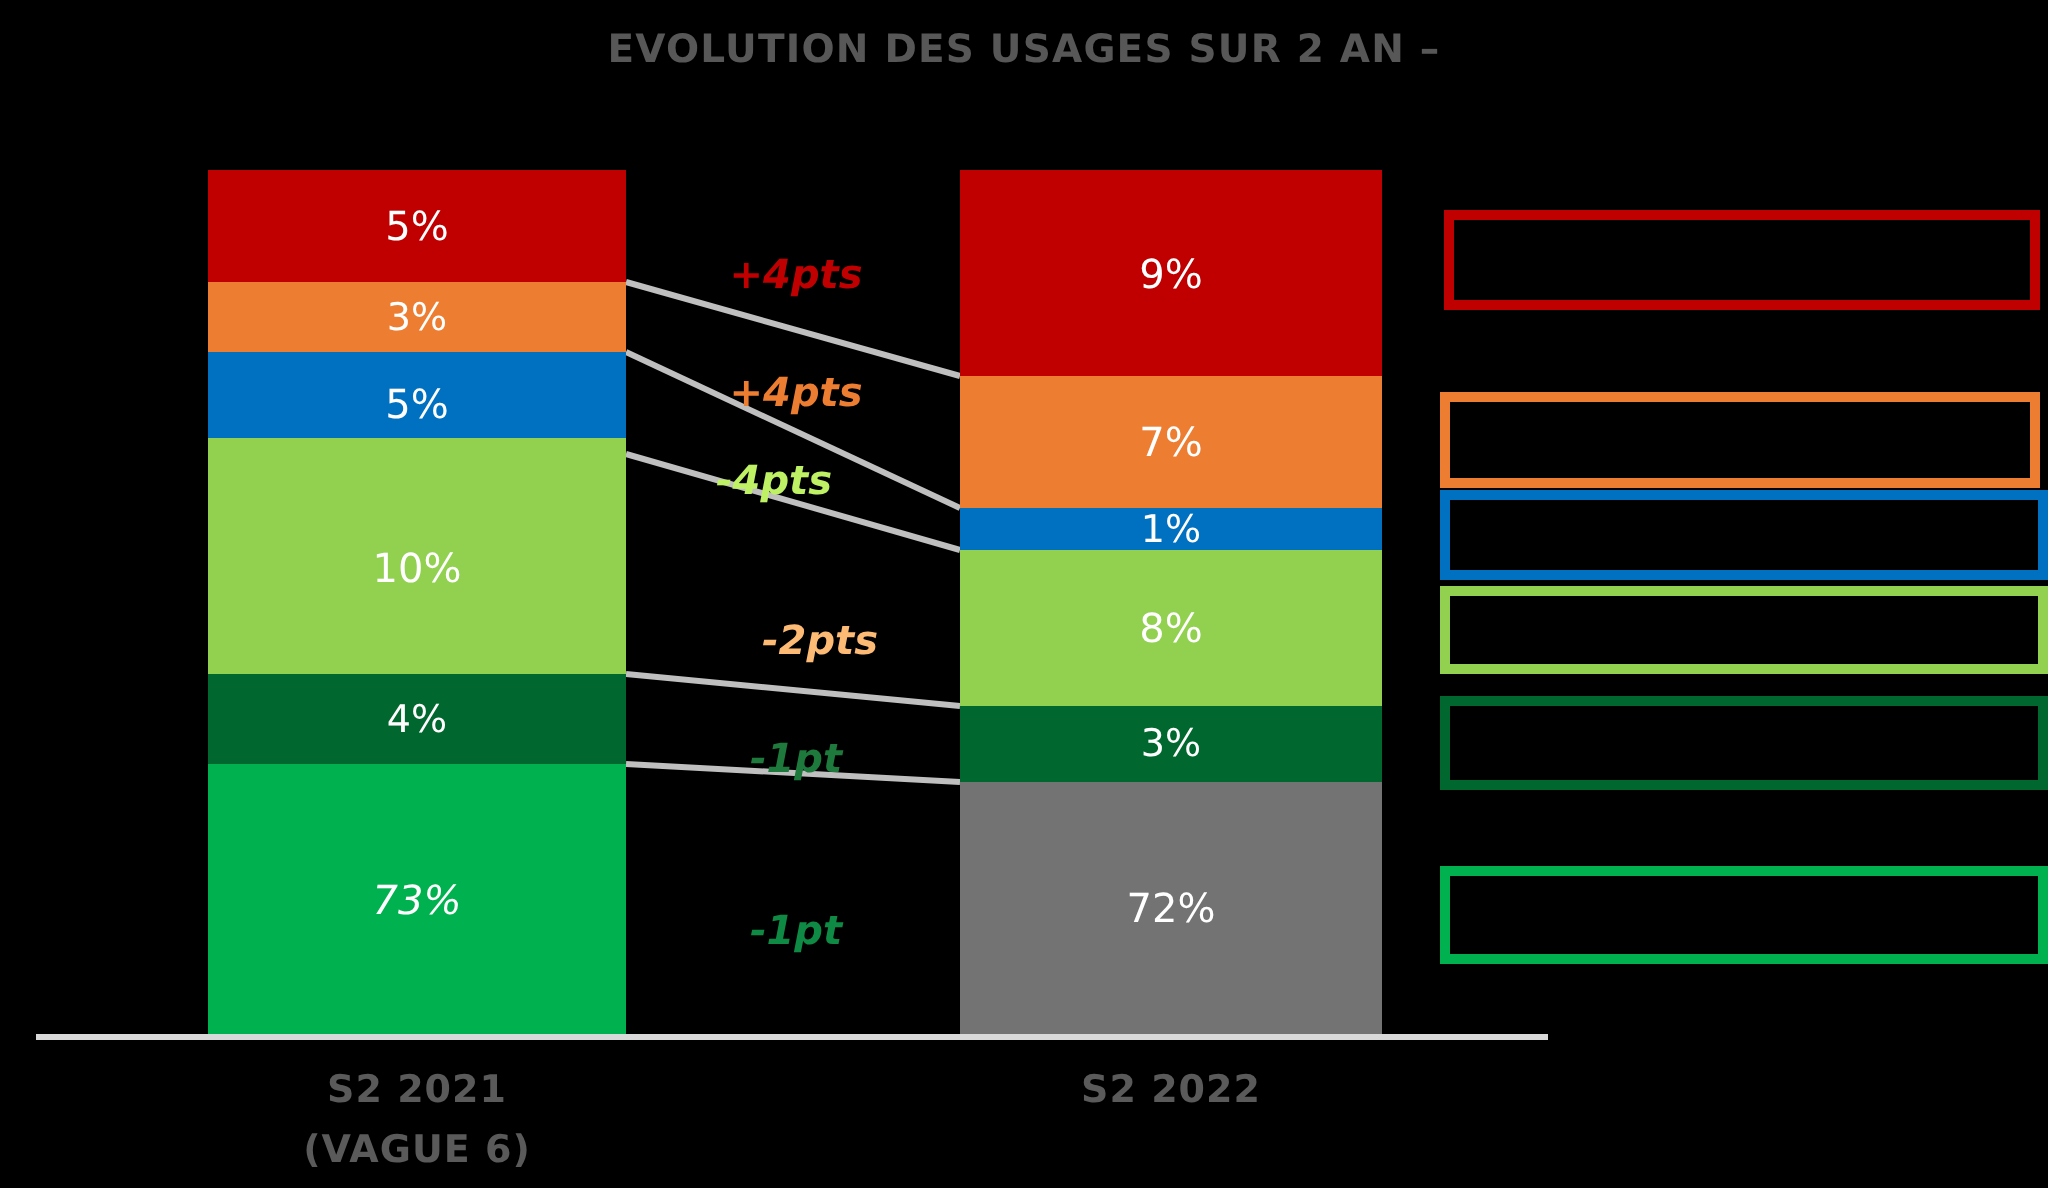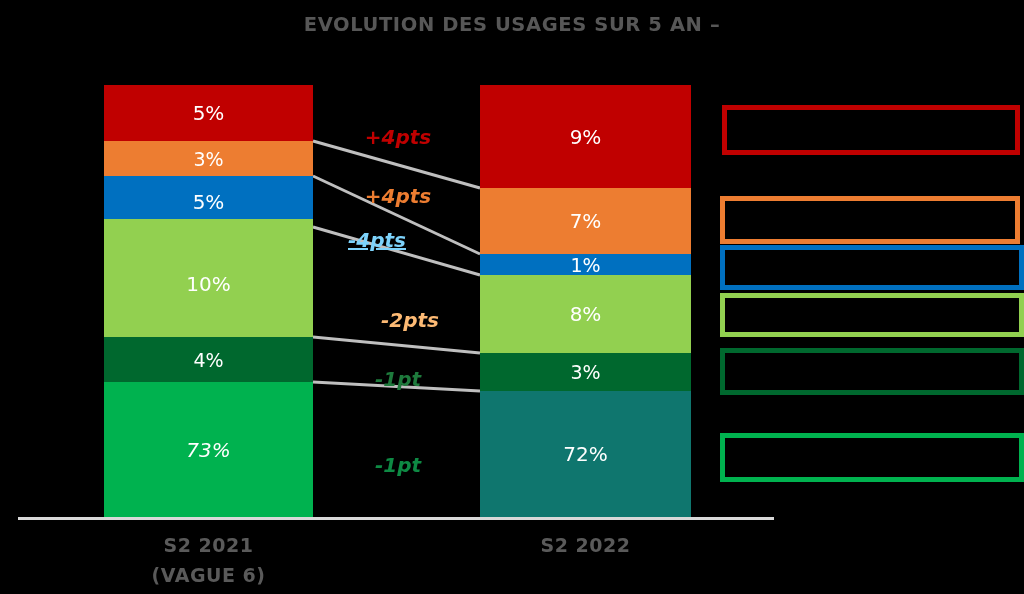--- a/index.html
+++ b/index.html
@@ -63,21 +63,21 @@
     position:absolute;left:10px;top:50%;transform:translateY(-50%);
     color:#000;font-size:14px;white-space:nowrap;
   }
 </style>
 </head>
 <body>
 
 <div id="chart-root">
 
   <div class="title">
-    <span>EVOLUTION DES USAGES SUR 5 AN –</span>
+    <span>EVOLUTION DES USAGES SUR 2 AN –</span>
   </div>
 
   <div class="plot">
 
     <svg class="ribbons" viewBox="0 0 1024 594" width="1024" height="594">
 
       <polyline points="313,141 480,188" fill="none" stroke="#BFBFBF" stroke-width="3"></polyline>
 
       <polyline points="313,176 480,254" fill="none" stroke="#BFBFBF" stroke-width="3"></polyline>
 
@@ -118,28 +118,28 @@
       </div>
       <div class="seg small" style="top:169px;height:21px;background:#0070C0;">
         <span>1%</span>
       </div>
       <div class="seg" style="top:190px;height:78px;background:#92D050;">
         <span>8%</span>
       </div>
       <div class="seg small" style="top:268px;height:38px;background:#00682E;">
         <span>3%</span>
       </div>
-      <div class="seg" style="top:306px;height:126px;background:#0f766e;text-align:center;">
+      <div class="seg" style="top:306px;height:126px;background:#737373;text-align:center;">
         <span>72%</span>
       </div>
     </div>
 
     <div class="delta" style="left:333px;top:113px;width:130px;color:#C00000;">+4pts</div>
     <div class="delta" style="left:333px;top:172px;width:130px;color:#ED7D31;">+4pts</div>
-    <div class="delta" style="left:312px;top:216px;width:130px;color:#7dd3fc;text-decoration:underline;">-4pts</div>
+    <div class="delta" style="left:322px;top:216px;width:130px;color:#bef264;">-4pts</div>
     <div class="delta" style="left:345px;top:296px;width:130px;color:#fdba74;">-2pts</div>
     <div class="delta" style="left:333px;top:355px;width:130px;color:#1E7A3C;">-1pt</div>
     <div class="delta" style="left:333px;top:441px;width:130px;color:#0E8A44;">-1pt</div>
 
     <div class="axis-line"></div>
 
     <div class="cat" style="left:104px;top:530px;width:209px;">
       <span>S2 2021</span>
       <span>(VAGUE 6)</span>
     </div>

